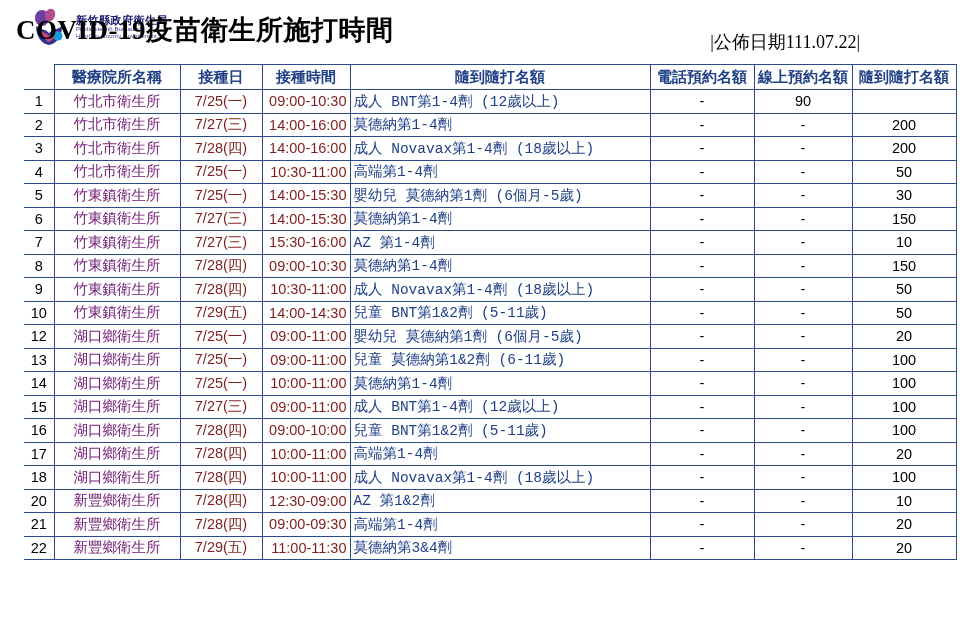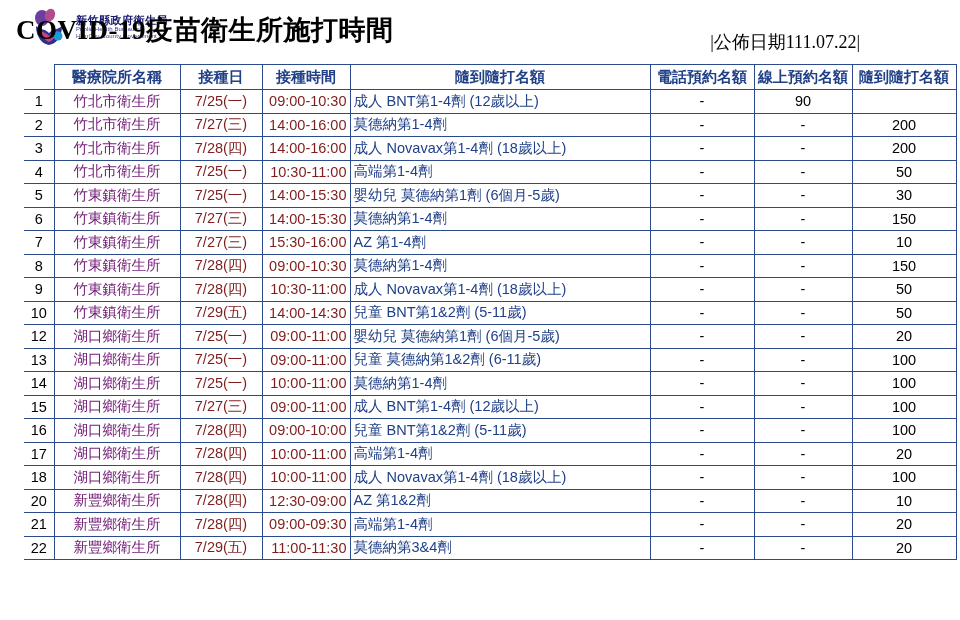--- a/index.html
+++ b/index.html
@@ -121,20 +121,21 @@
     color: #7f1d1d;
   }
   td.time {
     text-align: right;
     color: #7f1d1d;
   }
   td.vaccine {
     text-align: left;
     color: #1f3f87;
     padding-left: 6px;
+    font-family: Liberation Mono, monospace;
   }
   td.num {
     text-align: center;
     color: #000;
   }
   thead th.idx-head {
     border-top: none;
     border-left: none;
     border-bottom: none;
     background: #ffffff;

